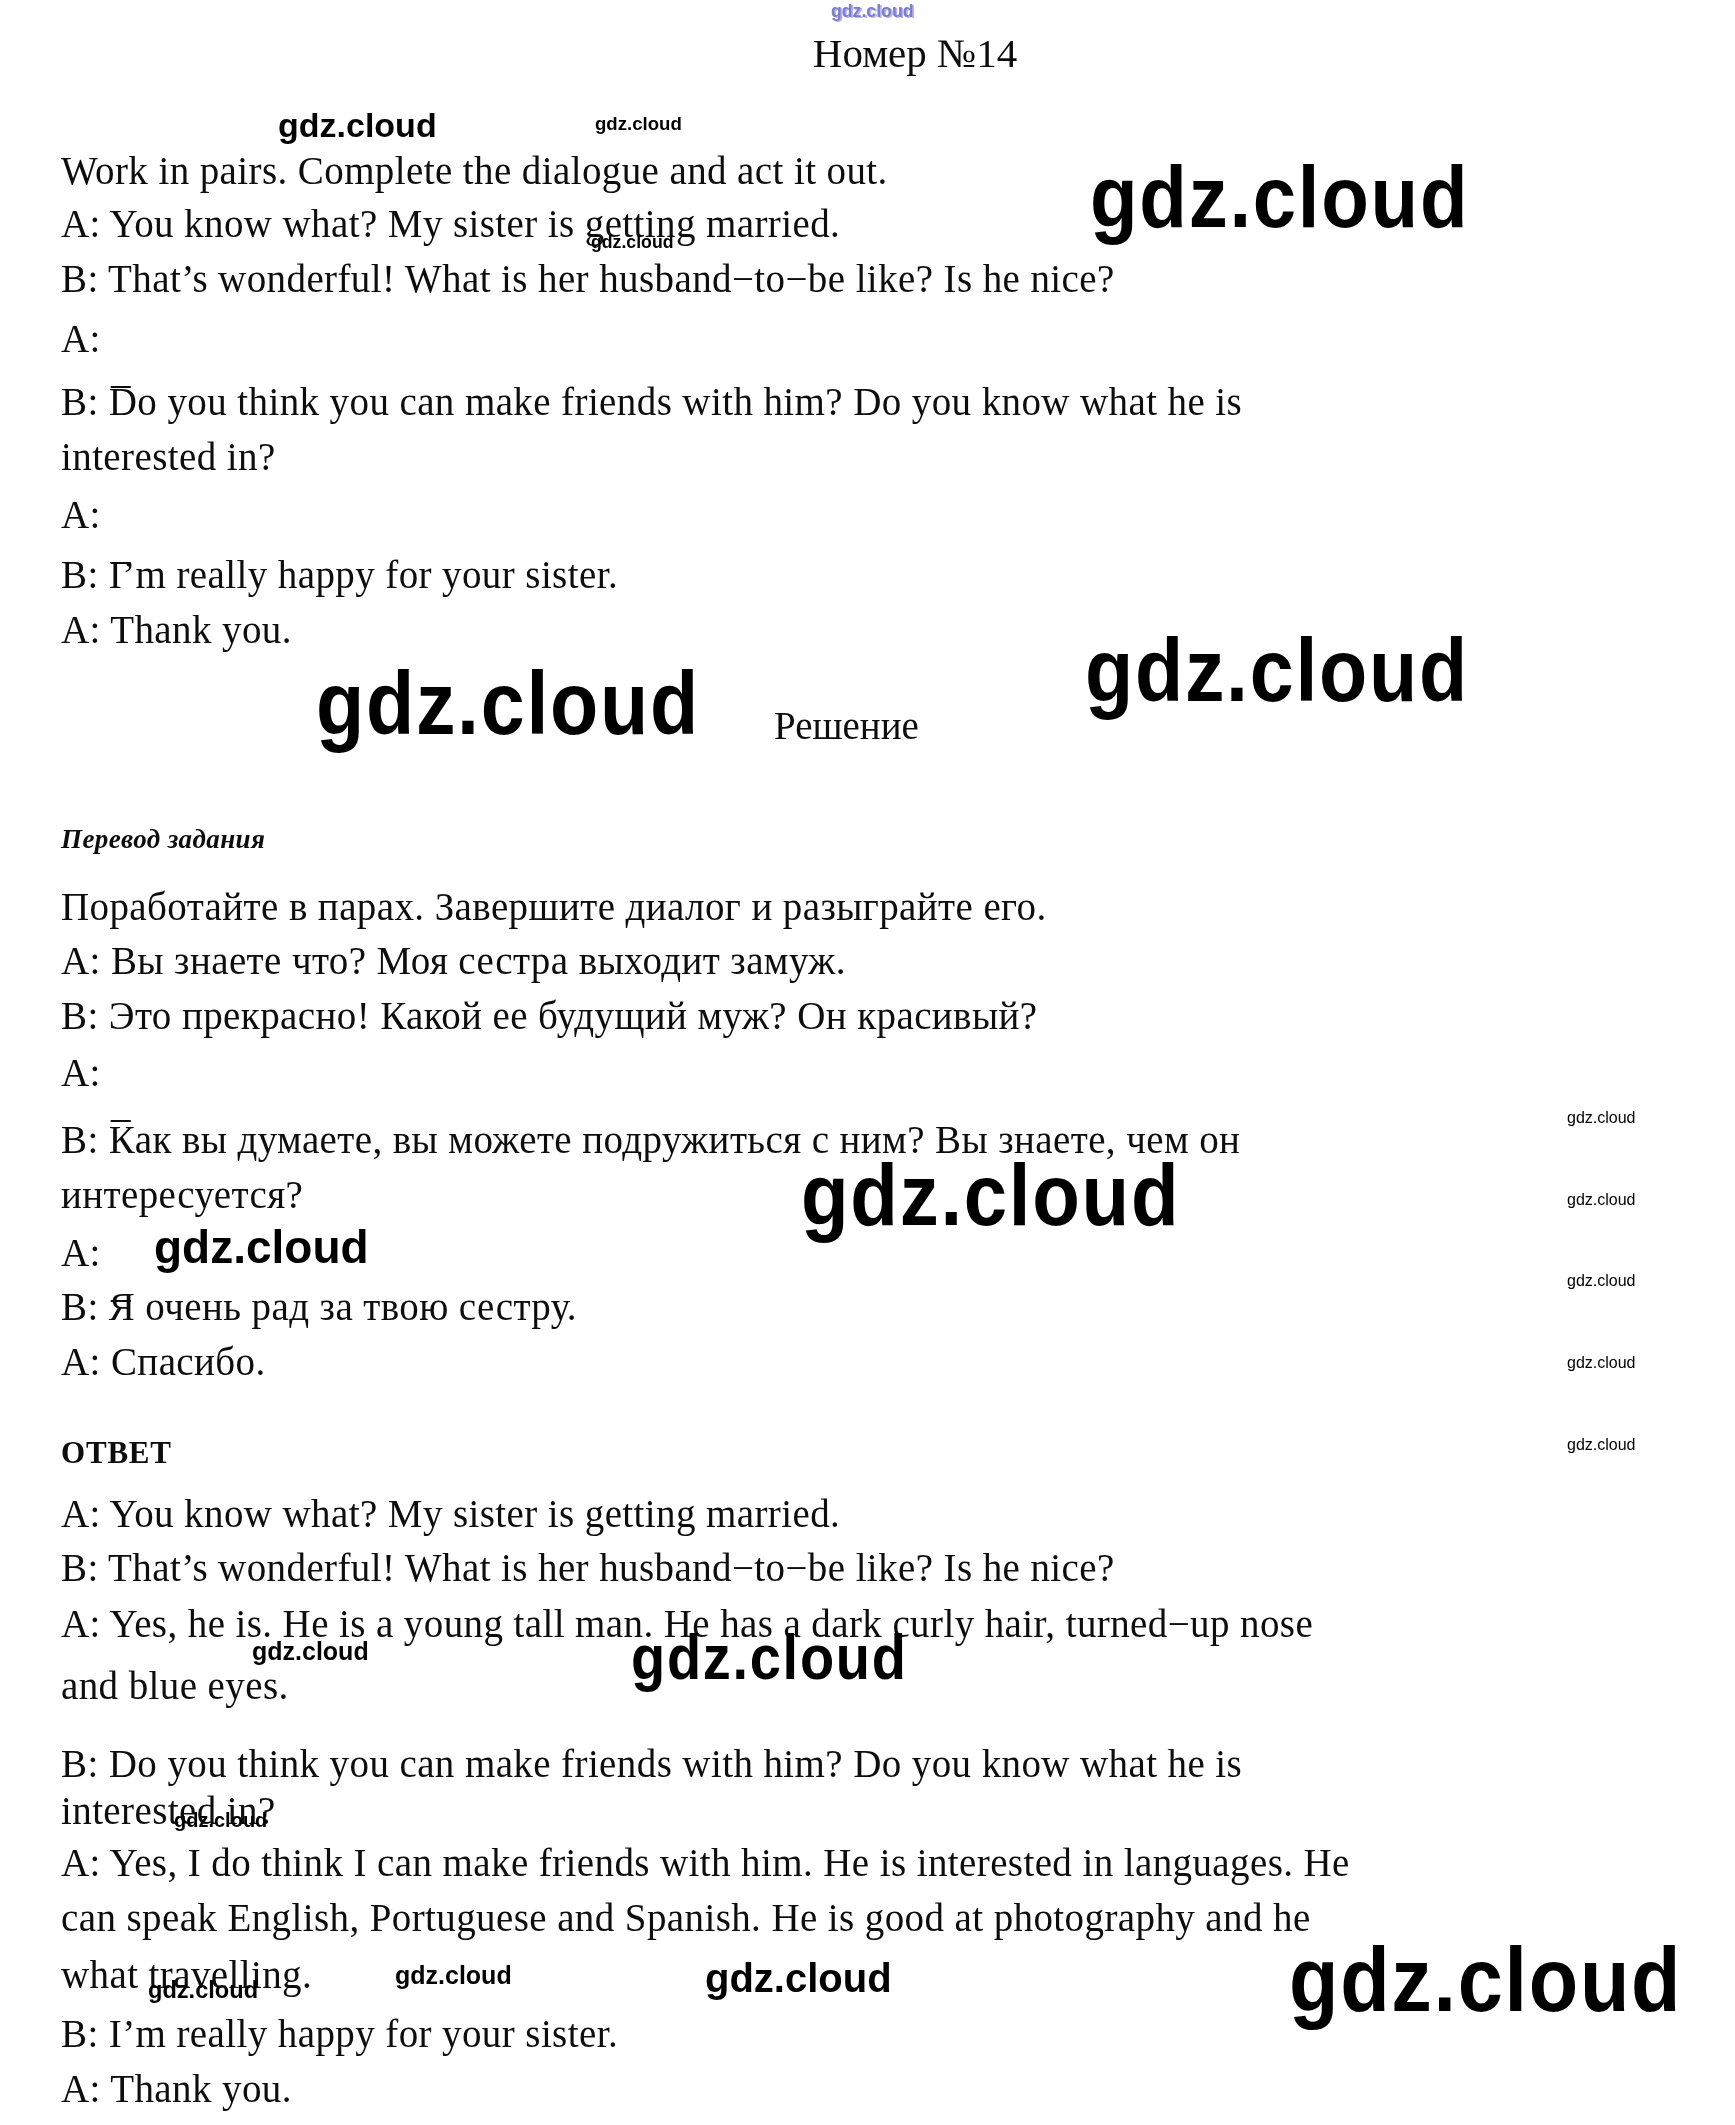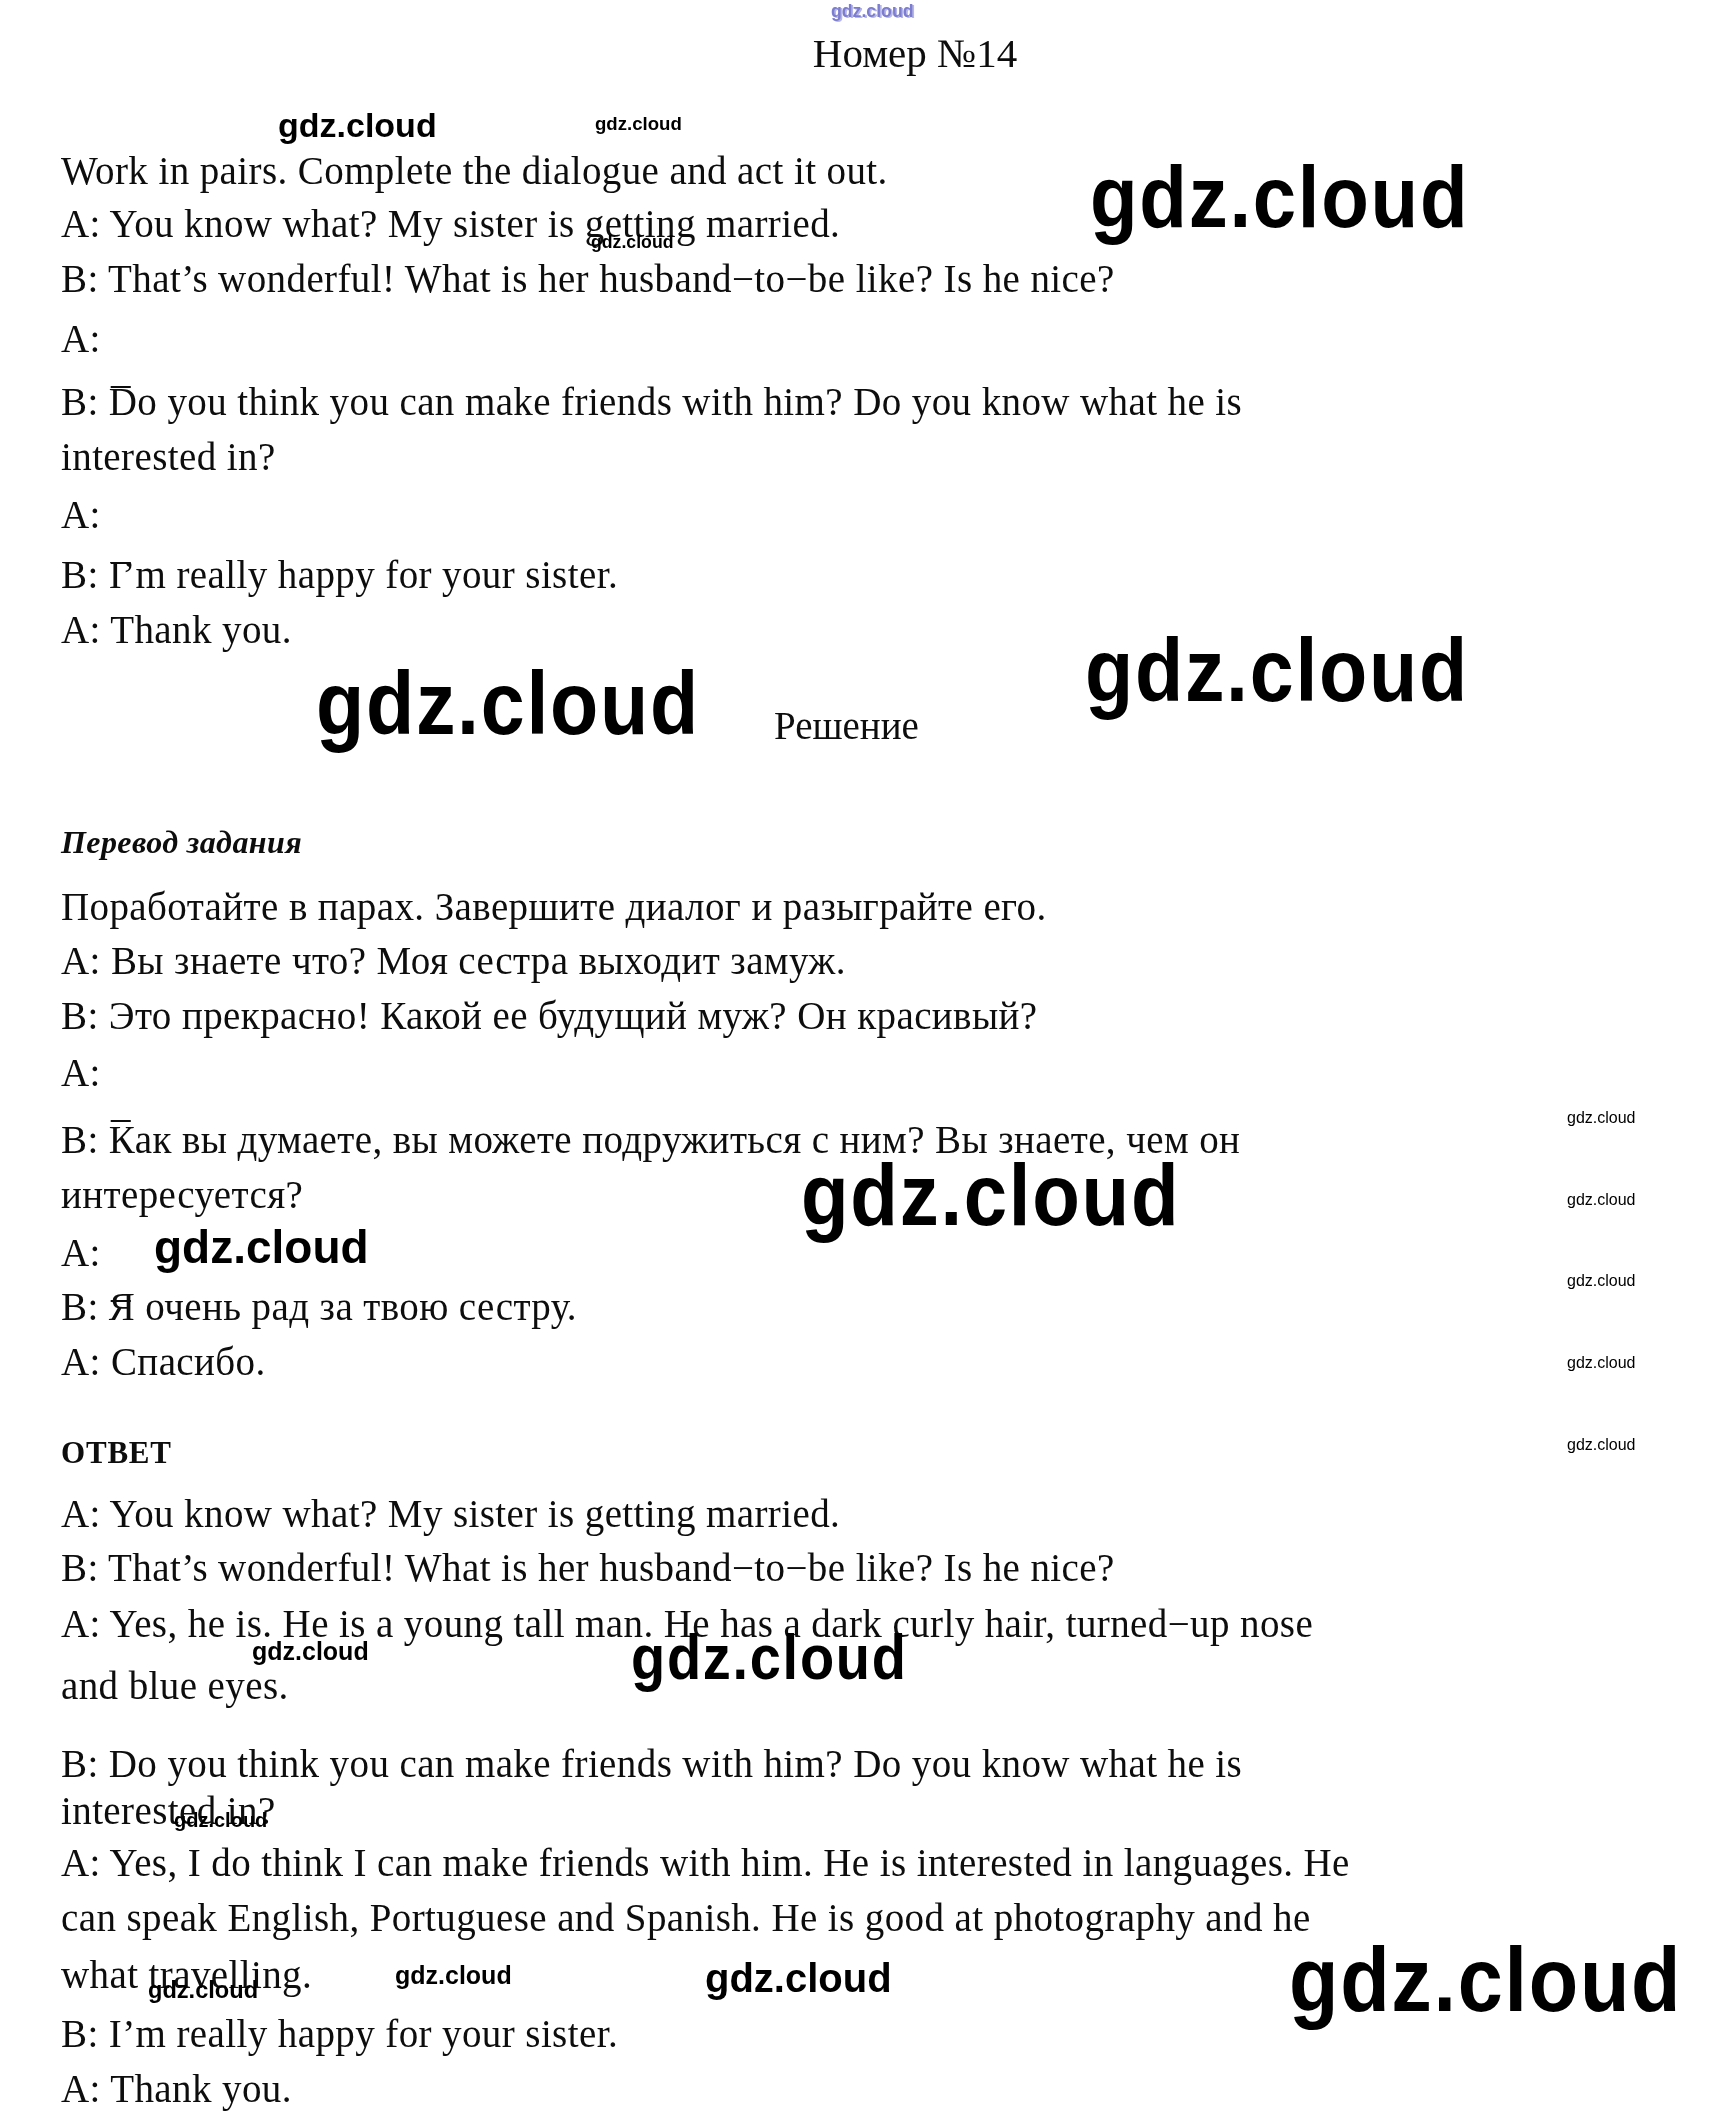--- a/index.html
+++ b/index.html
@@ -25,21 +25,21 @@
     left:53px;
     white-space:nowrap;
     font-size:39px;
     letter-spacing:0.4px;
     line-height:1.2;
     margin-left:8px;
   }
   .heading-italic{
     font-weight:bold;
     font-style:italic;
-    font-size:32px;
+    font-size:27px;
   }
   .heading-bold{
     font-weight:bold;
     font-size:31px;
     letter-spacing:0.8px;
   }
   .solution-label{
     position:absolute;
     left:774px; top:703px;
     font-size:39px;

